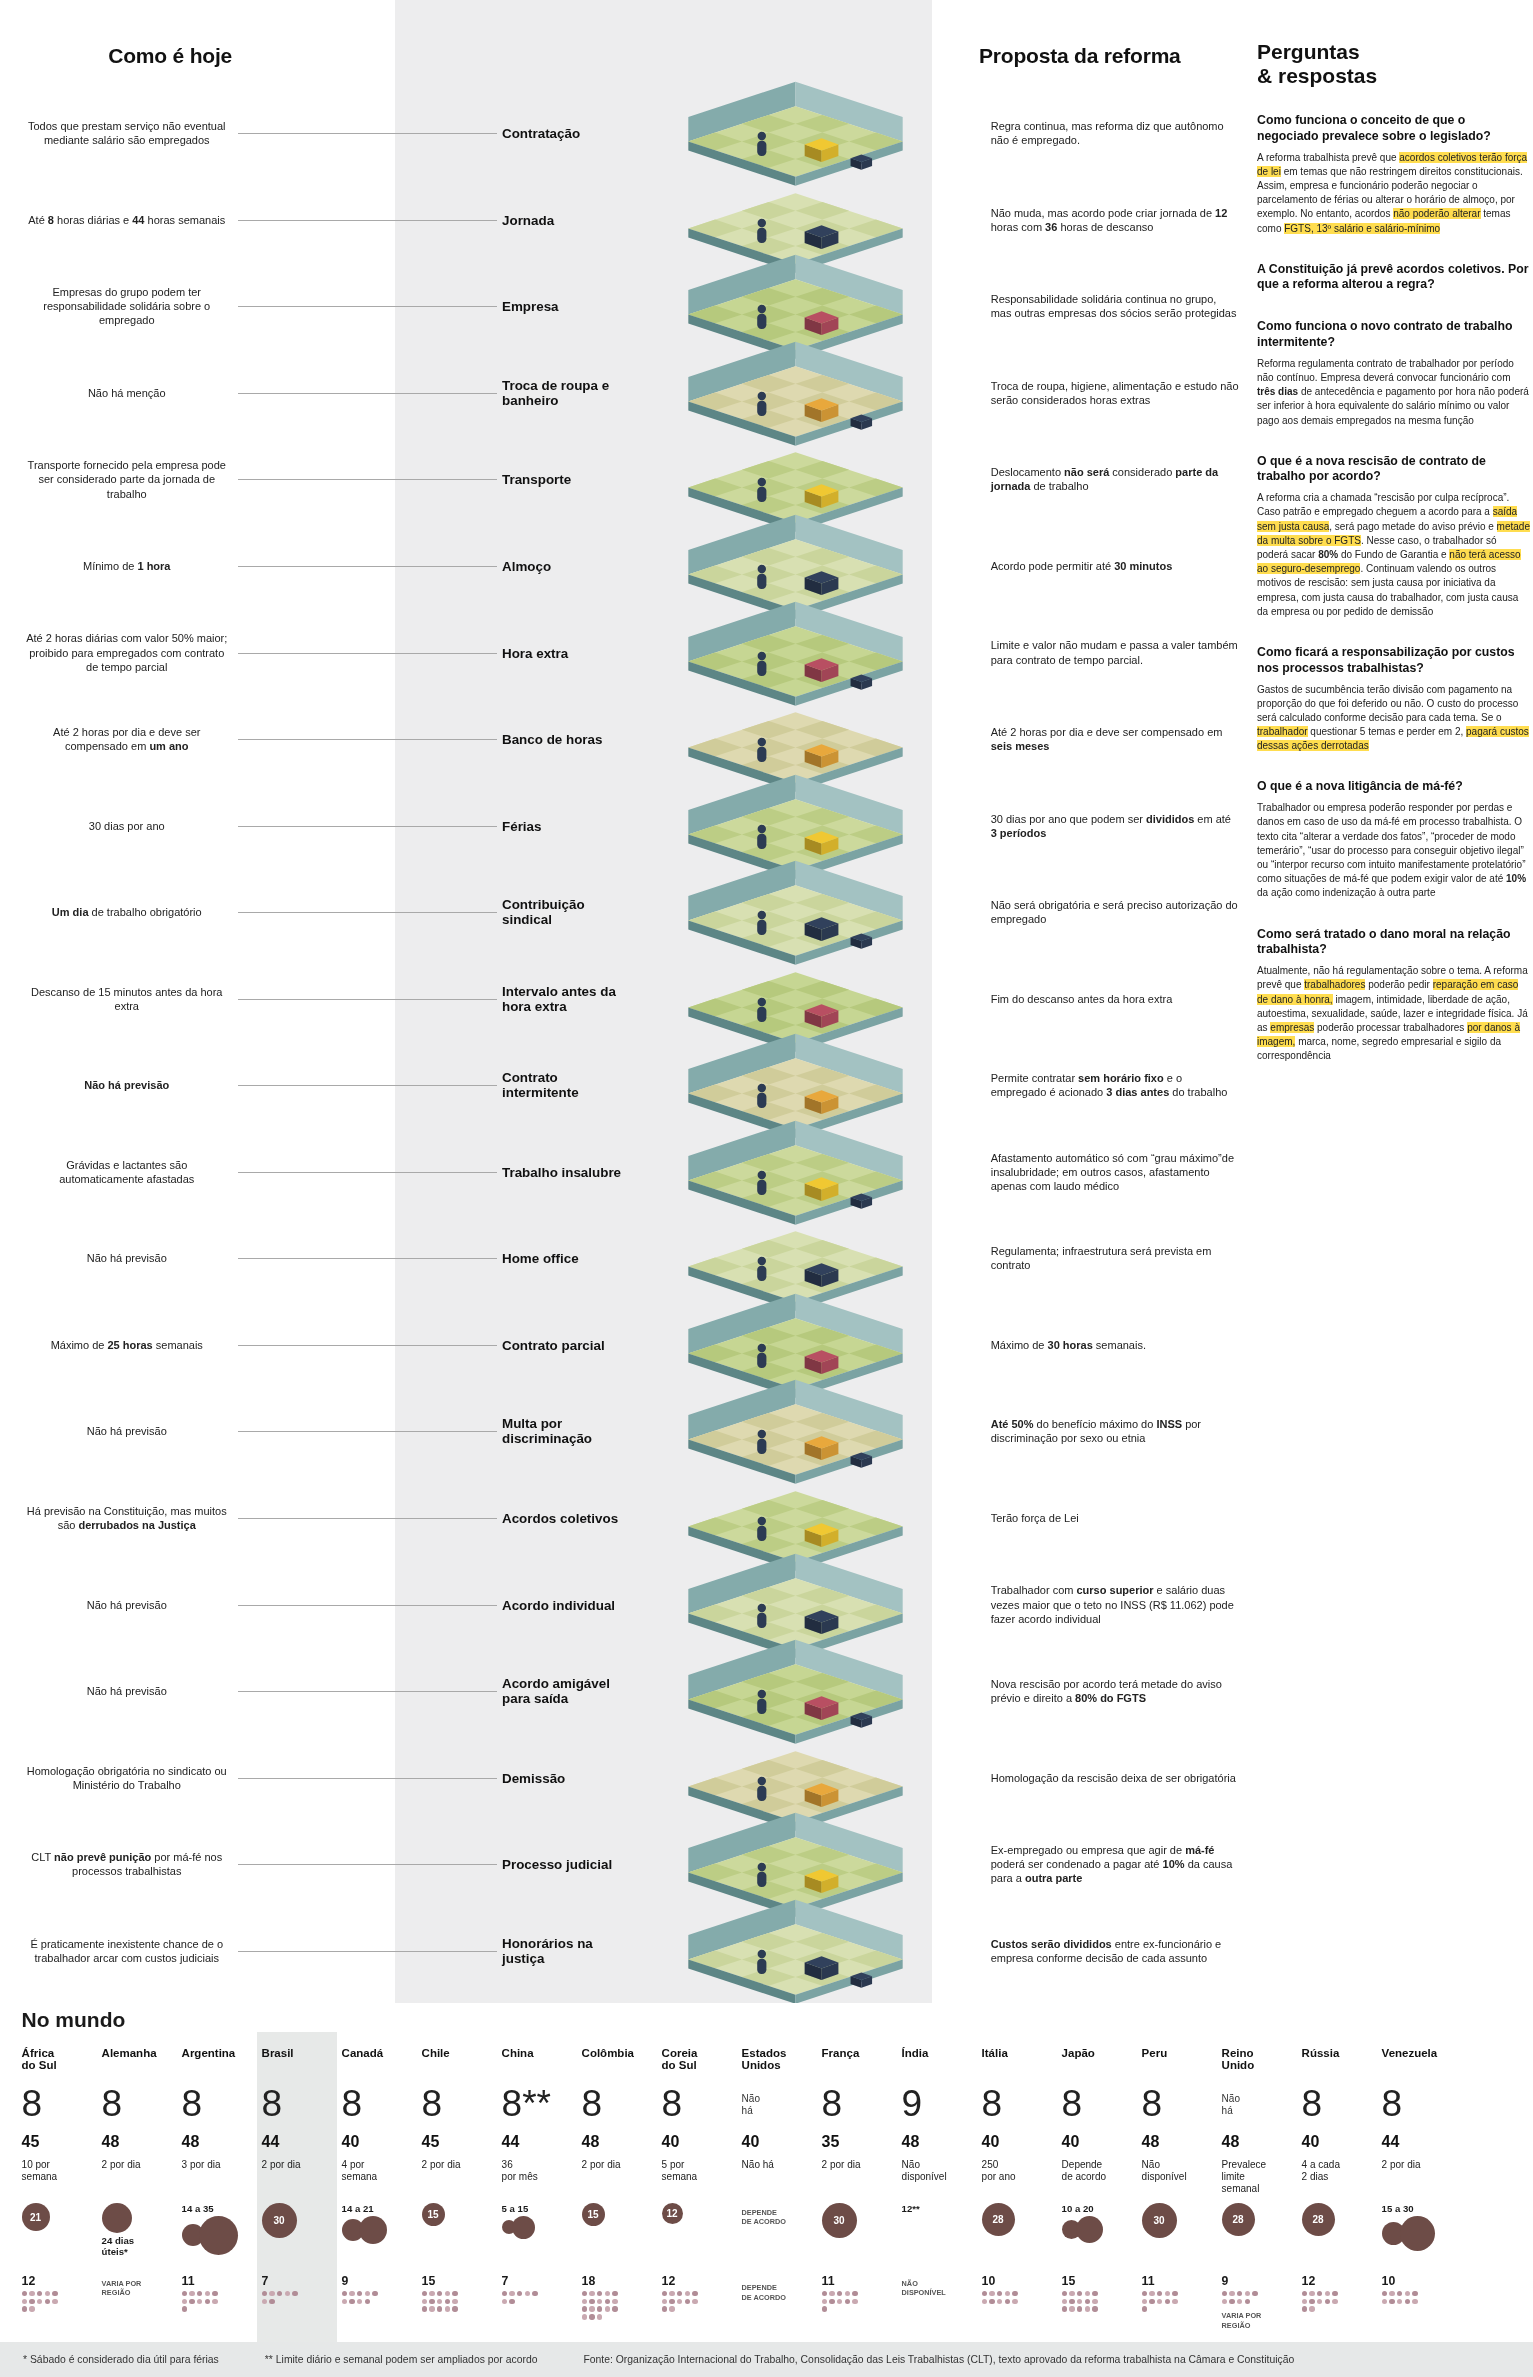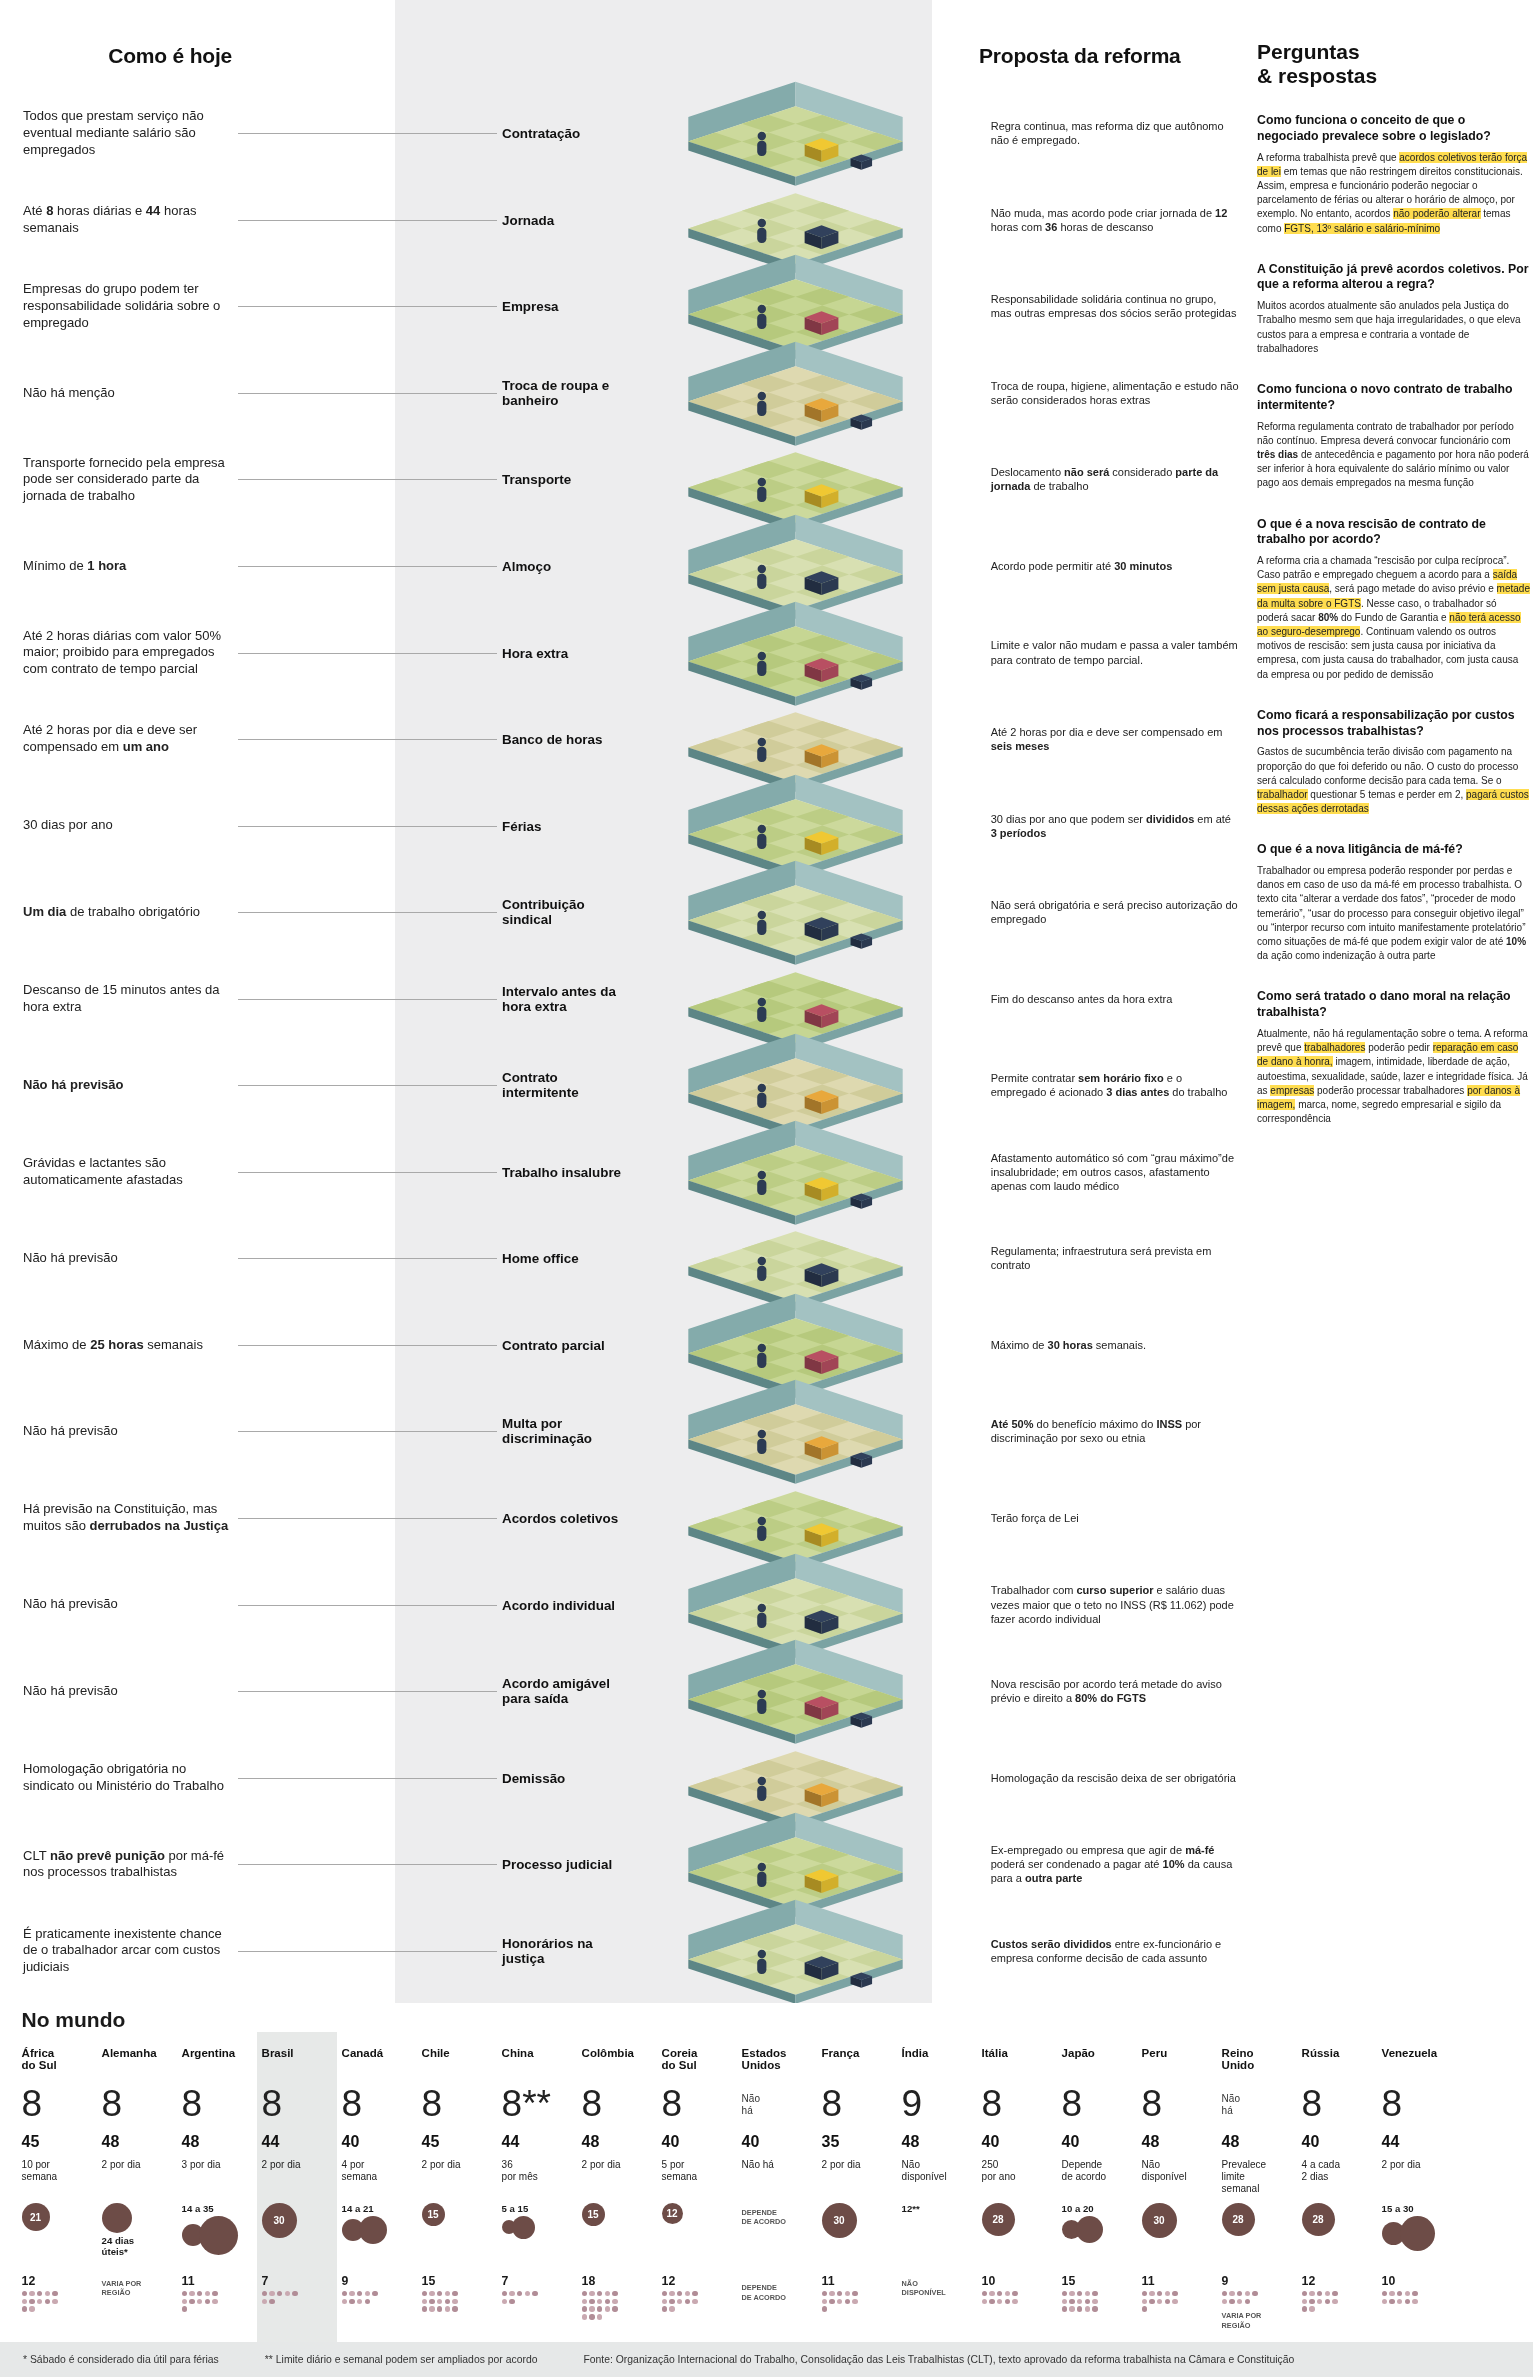--- a/index.html
+++ b/index.html
@@ -10,21 +10,21 @@
   .gray-band { position:absolute; left:395px; top:0; width:537px; height:2003px; background:#ededee; }
 
   .col-title { font-size:21px; font-weight:bold; letter-spacing:-0.2px; color:#111; }
   #today-title { position:absolute; left:23px; top:44px; width:209px; text-align:right; }
   #proposal-title { position:absolute; left:979px; top:44px; }
 
   
   #rows { position:absolute; left:23px; top:90px; width:1219px; height:1904px;
           display:flex; flex-direction:column; }
   .topic-row { flex:1; display:grid; grid-template-columns:209px 748px 1fr; align-items:center; }
-  .cell-today { text-align:left; font-size:13px; line-height:1.28; color:#222; padding-right:1.5px; }
+  .cell-today { text-align:center; font-size:11px; line-height:1.28; color:#222; padding-right:1.5px; }
   .cell-mid { position:relative; height:100%; }
   .leader { position:absolute; left:6.1px; top:50%; width:259px; height:0.8px; background:#a9a9a9; }
   .topic-label { position:absolute; left:270px; top:50%; transform:translateY(-50%);
                  width:134px; font-size:13.4px; font-weight:bold; line-height:1.12; color:#111; }
   .iso { position:absolute; left:418px; top:50%; transform:translateY(-50%); width:291px; height:115px; }
   .cell-proposal { font-size:11px; line-height:1.28; color:#222; padding-left:10.7px; padding-right:3.1px; }
 
   
   .qa { position:absolute; left:1257px; top:40px; width:273px; }
   .qa-title { font-size:21px; font-weight:bold; line-height:1.12; white-space:pre-line; margin-bottom:4.6px; color:#111; }
@@ -763,21 +763,20 @@
       </div>
     </div>
 
   <aside class="qa">
     <h2 class="qa-title">Perguntas
 &amp; respostas</h2>
     <div id="qa-items">
         <div class="qa-q">Como funciona o conceito de que o negociado prevalece sobre o legislado?</div>
         <div class="qa-a">A reforma trabalhista prevê que <span class="hl">acordos coletivos terão força de lei</span> em temas que não restringem direitos constitucionais. Assim, empresa e funcionário poderão negociar o parcelamento de férias ou alterar o horário de almoço, por exemplo. No entanto, acordos <span class="hl">não poderão alterar</span> temas como <span class="hl">FGTS, 13º salário e salário-mínimo</span></div>
         <div class="qa-q">A Constituição já prevê acordos coletivos. Por que a reforma alterou a regra?</div>
-        <div class="qa-a">Muitos acordos atualmente são anulados pela Justiça do Trabalho mesmo sem que haja irregularidades, o que eleva custos para a empresa e contraria a vontade de trabalhadores</div>
         <div class="qa-q">Como funciona o novo contrato de trabalho intermitente?</div>
         <div class="qa-a">Reforma regulamenta contrato de trabalhador por período não contínuo. Empresa deverá convocar funcionário com <b>três dias</b> de antecedência e pagamento por hora não poderá ser inferior à hora equivalente do salário mínimo ou valor pago aos demais empregados na mesma função</div>
         <div class="qa-q">O que é a nova rescisão de contrato de trabalho por acordo?</div>
         <div class="qa-a">A reforma cria a chamada “rescisão por culpa recíproca”. Caso patrão e empregado cheguem a acordo para a <span class="hl">saída sem justa causa</span>, será pago metade do aviso prévio e <span class="hl">metade da multa sobre o FGTS</span>. Nesse caso, o trabalhador só poderá sacar <b>80%</b> do Fundo de Garantia e <span class="hl">não terá acesso ao seguro-desemprego</span>. Continuam valendo os outros motivos de rescisão: sem justa causa por iniciativa da empresa, com justa causa do trabalhador, com justa causa da empresa ou por pedido de demissão</div>
         <div class="qa-q">Como ficará a responsabilização por custos nos processos trabalhistas?</div>
         <div class="qa-a">Gastos de sucumbência terão divisão com pagamento na proporção do que foi deferido ou não. O custo do processo será calculado conforme decisão para cada tema. Se o <span class="hl">trabalhador</span> questionar 5 temas e perder em 2, <span class="hl">pagará custos dessas ações derrotadas</span></div>
         <div class="qa-q">O que é a nova litigância de má-fé?</div>
         <div class="qa-a">Trabalhador ou empresa poderão responder por perdas e danos em caso de uso da má-fé em processo trabalhista. O texto cita “alterar a verdade dos fatos”, “proceder de modo temerário”, “usar do processo para conseguir objetivo ilegal” ou “interpor recurso com intuito manifestamente protelatório” como situações de má-fé que podem exigir valor de até <b>10%</b> da ação como indenização à outra parte</div>
         <div class="qa-q">Como será tratado o dano moral na relação trabalhista?</div>
         <div class="qa-a">Atualmente, não há regulamentação sobre o tema. A reforma prevê que <span class="hl">trabalhadores</span> poderão pedir <span class="hl">reparação em caso de dano à honra,</span> imagem, intimidade, liberdade de ação, autoestima, sexualidade, saúde, lazer e integridade física. Já as <span class="hl">empresas</span> poderão processar trabalhadores <span class="hl">por danos à imagem,</span> marca, nome, segredo empresarial e sigilo da correspondência</div>

